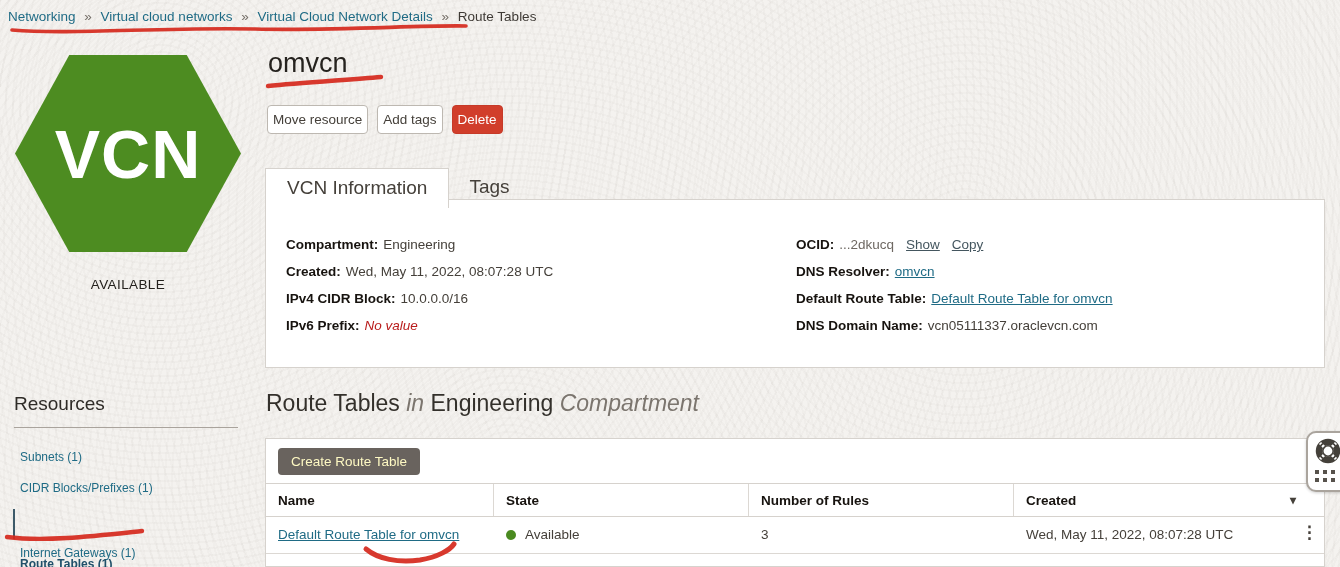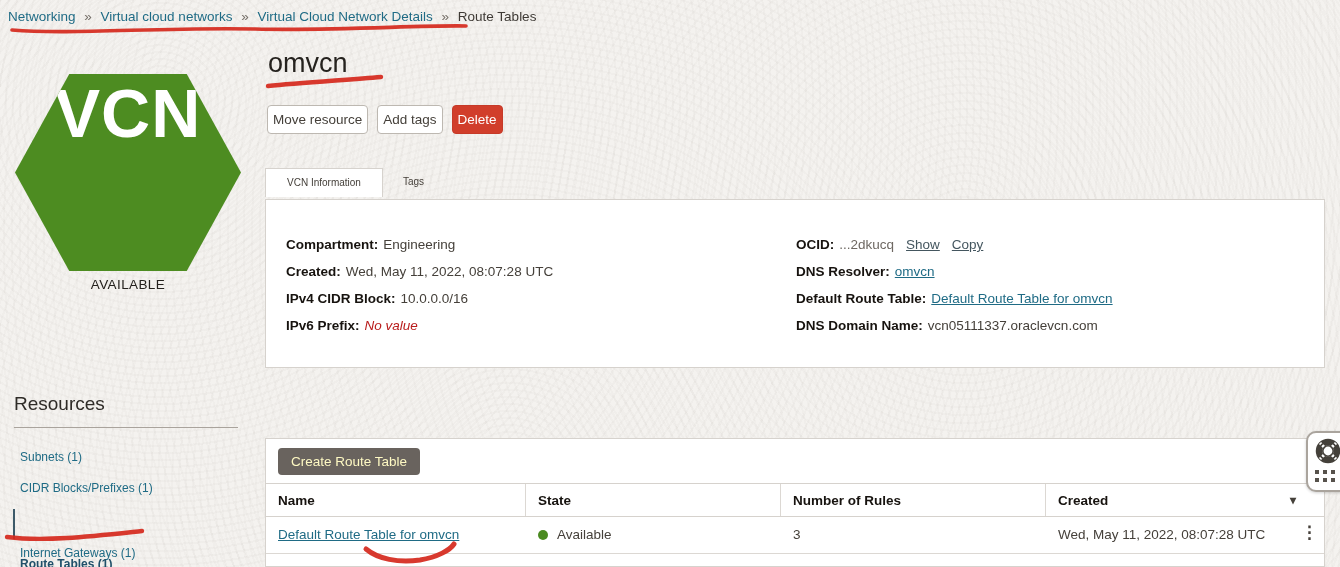--- a/index.html
+++ b/index.html
@@ -12,33 +12,33 @@
       repeating-radial-gradient(circle at 72% 42%, rgba(120,110,100,0.03) 0 2px, rgba(255,255,255,0) 2px 8px),
       repeating-radial-gradient(circle at 38% 85%, rgba(120,110,100,0.03) 0 2px, rgba(255,255,255,0) 2px 7px);
     color:#45403a;
   }
   
   .breadcrumb{position:absolute;top:9px;left:8px;font-size:13.5px;white-space:nowrap;}
   .crumb-link{color:#1f6b85;cursor:pointer;margin-top:44px;}
   .crumb-sep{color:#756f68;margin:0 5px;}
   .crumb-current{color:#3e3a35;}
   
-  .vcn-hex{position:absolute;left:15px;top:74px;width:226px;height:197px;background:#4d8c21;
+  .vcn-hex{position:absolute;left:15px;top:55px;width:226px;height:197px;background:#4d8c21;
     clip-path:polygon(24% 0,76% 0,100% 50%,76% 100%,24% 100%,0 50%);
-    display:flex;align-items:flex-start;justify-content:center;}
+    display:flex;align-items:center;justify-content:center;}
   .vcn-hex span{color:#fff;font-size:68px;font-weight:700;letter-spacing:1px;}
   .status-text{position:absolute;top:277px;left:0;width:256px;text-align:center;font-size:13.5px;color:#24211d;letter-spacing:.4px;}
   
   .page-title{position:absolute;left:268px;top:48px;font-size:27px;color:#25221e;}
   .btn-row{position:absolute;left:267px;top:105px;display:flex;gap:9px;}
   .btn{font-size:13.5px;padding:6px 5px;border-radius:4px;border:1px solid #bdb8b1;background:#fff;color:#45403a;cursor:pointer;font-family:inherit;}
   .btn-danger{background:#d13e2b;border-color:#c63a28;color:#fff;}
   
   .tab-row{position:absolute;left:265px;top:168px;display:flex;z-index:2;}
-  .tab{font-size:10px;color:#45403a;cursor:pointer;}
+  .tab{font-size:19px;color:#45403a;cursor:pointer;}
   .tab.active{background:#fff;border:1px solid #d6d2cd;border-bottom:none;padding:8px 21px 9px;}
   .tab.inactive{padding:8px 20px 9px;}
   .info-panel{position:absolute;left:265px;top:199px;width:1060px;height:169px;background:#fff;border:1px solid #d6d2cd;box-sizing:border-box;z-index:1;}
   .info-col{position:absolute;top:31px;}
   .info-col.left{left:20px;}
   .info-col.right{left:530px;}
   .info-row{height:27px;line-height:27px;font-size:13.5px;color:#45403a;white-space:nowrap;}
   .lbl{font-weight:700;color:#17130f;margin-right:5px;text-align:right;}
   .muted-italic{font-style:italic;color:#b91c1c;}
   .gray-val{color:#6e6862;}
@@ -52,21 +52,21 @@
   .selected-bar{position:absolute;left:13px;top:509px;width:2px;height:30px;background:#3d5a69;}
   
   .section-heading{position:absolute;left:266px;top:390px;font-size:23px;color:#33302b;white-space:nowrap;}
   .sh-italic{font-style:italic;color:#7b756e;}
   
   .table-card{position:absolute;left:265px;top:438px;width:1060px;height:129px;background:#fff;border:1px solid #d6d2cd;box-sizing:border-box;}
   .create-btn{position:absolute;left:12px;top:9px;background:#69635e;color:#fef9c3;border:none;border-radius:4px;font-size:13.5px;padding:6px 13px;cursor:pointer;font-family:inherit;}
   .thead{position:absolute;left:0;top:44px;width:1058px;height:34px;border-top:1px solid #d6d2cd;border-bottom:1px solid #d6d2cd;box-sizing:border-box;display:flex;background:#fff;}
   .th{font-weight:700;font-size:13.5px;color:#17130f;display:flex;align-items:center;padding-left:12px;box-sizing:border-box;border-right:1px solid #dcd8d3;}
   .th:last-child{border-right:none;}
-  .w1{width:260px;}.w2{width:255px;}.w3{width:265px;}.w4{flex:1;}
+  .w1{width:228px;}.w2{width:255px;}.w3{width:265px;}.w4{flex:1;}
   .sort-icon{margin-left:auto;margin-right:28px;font-size:12px;color:#45403a;}
   .trow{position:absolute;left:0;top:77px;width:1058px;height:38px;border-bottom:1px solid #dcd8d3;box-sizing:border-box;display:flex;align-items:center;font-size:13.5px;color:#45403a;}
   .td{padding-left:12px;box-sizing:border-box;display:flex;align-items:center;}
   .dot{width:10px;height:10px;border-radius:50%;background:#4a8a20;margin-right:9px;flex:none;}
   .kebab{position:absolute;right:6px;top:84px;font-size:17px;font-weight:700;color:#45403a;cursor:pointer;line-height:1.2;}
   
   .help-widget{position:absolute;left:1306px;top:431px;width:48px;height:61px;background:#fff;border:2px solid #aaa49d;border-radius:10px;box-shadow:0 1px 3px rgba(0,0,0,.18);box-sizing:border-box;}
   .lifering{position:absolute;left:7px;top:5px;}
   .dots-grid{position:absolute;left:7px;top:37px;display:grid;grid-template-columns:repeat(3,4px);grid-auto-rows:4px;gap:4px;}
   .dots-grid i{background:#57524c;display:block;}
@@ -137,20 +137,26 @@
   </div>
 
   <div class="resources-heading">Resources</div>
   <div class="resources-divider"></div>
   <div class="res-item" style="top:450px;">Subnets (1)</div>
   <div class="res-item" style="top:481px;">CIDR Blocks/Prefixes (1)</div>
   <div class="selected-bar"></div>
   <div class="res-item selected" style="top:513px;">Route Tables (1)</div>
   <div class="res-item" style="top:546px;">Internet Gateways (1)</div>
 
+  <div class="section-heading">
+    <span>Route Tables</span>
+    <span class="sh-italic">in</span>
+    <span>Engineering</span>
+    <span class="sh-italic">Compartment</span>
+  </div>
 
   <div class="table-card">
     <button class="create-btn">Create Route Table</button>
     <div class="thead">
       <div class="th w1">Name</div>
       <div class="th w2">State</div>
       <div class="th w3">Number of Rules</div>
       <div class="th w4">
           <span>Created</span>
           <span class="sort-icon">▾</span>

